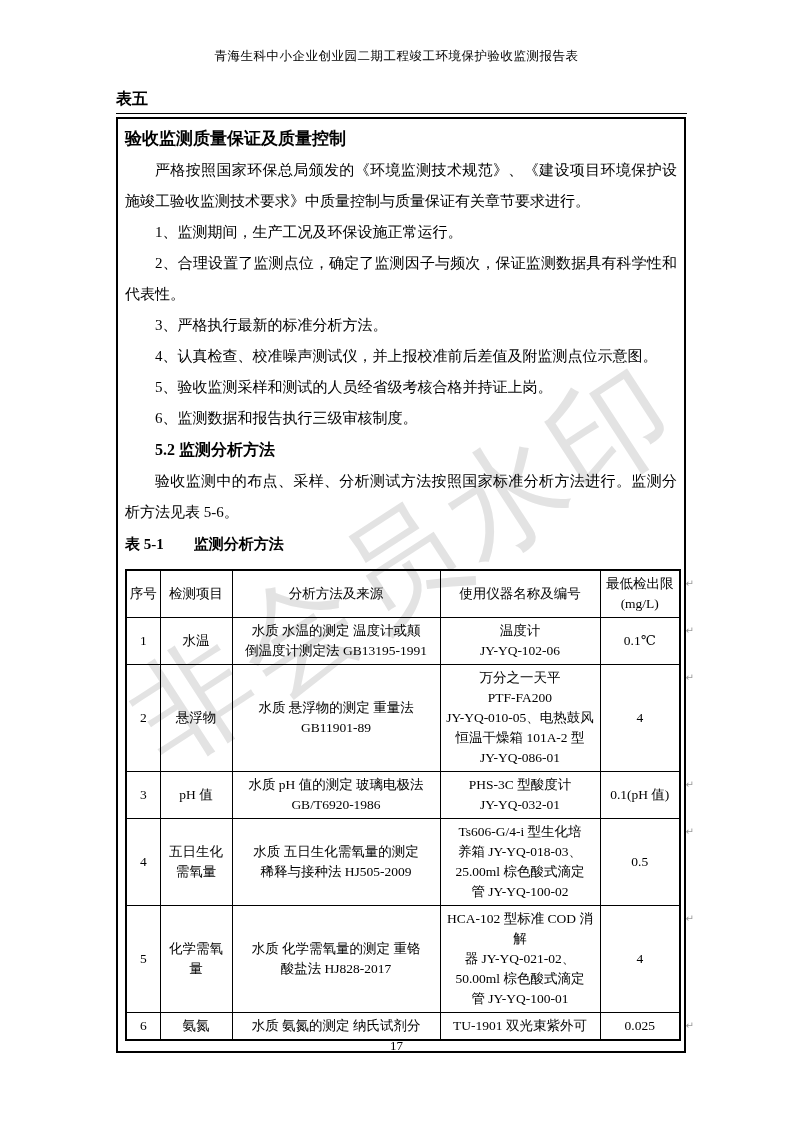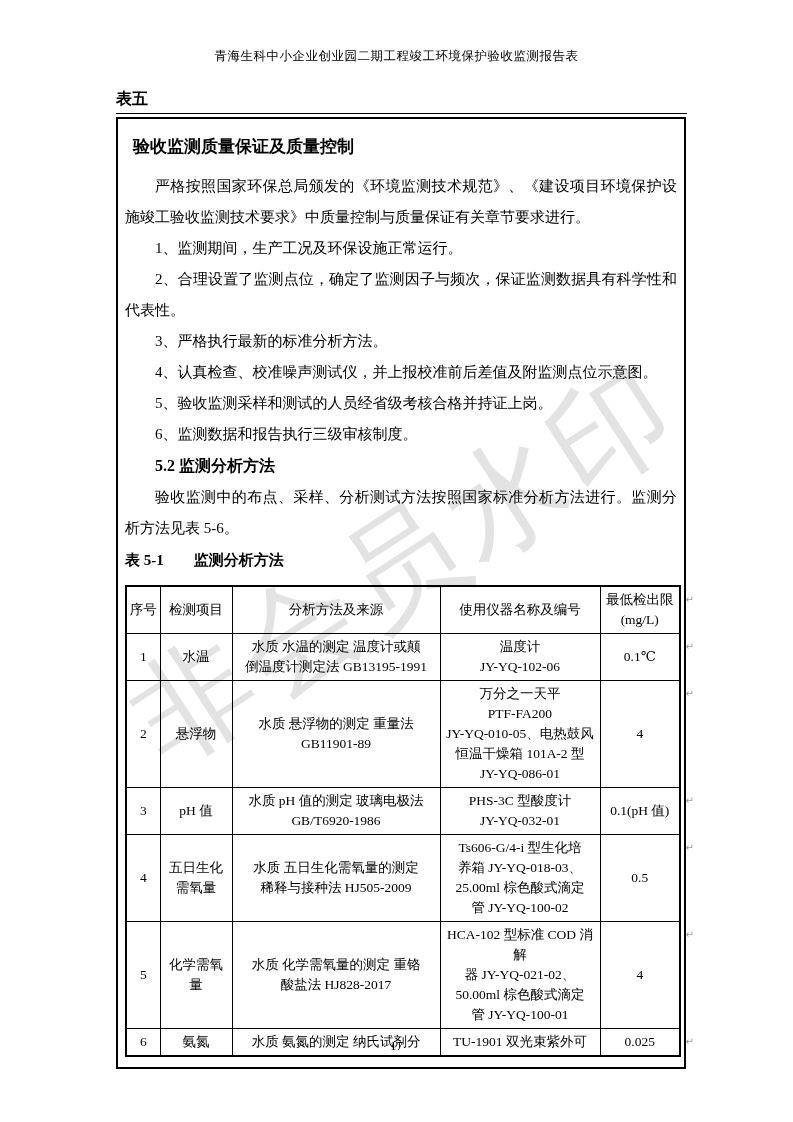--- a/index.html
+++ b/index.html
@@ -22,21 +22,21 @@
   .tab-label{
     position:absolute;left:116px;top:89px;width:571px;
     font-size:16px;font-weight:bold;padding-bottom:3px;
     border-bottom:1.5px solid #000;
   }
   .main-box{
     position:absolute;left:116px;top:117px;width:570px;
     border:2px solid #000;box-sizing:border-box;
     padding:4px 7px 0 7px;background:transparent;
   }
-  .box-title{font-size:17px;font-weight:bold;line-height:32px;margin:8px;}
+  .box-title{font-size:17px;font-weight:bold;line-height:32px;margin:0;}
   .sec-heading{font-size:16px;font-weight:bold;line-height:32px;margin:0;padding-left:30px;}
   .body-p{font-size:15px;line-height:31px;margin:0;text-indent:2em;text-align:justify;}
   .tbl-title{font-size:15px;font-weight:bold;line-height:26px;margin:3px 0 12px 0;white-space:pre;}
   table.method{
     border-collapse:collapse;table-layout:fixed;width:554px;margin:10px auto;
     border:2px solid #000;background:transparent;
   }
   table.method th,table.method td{
     border:1px solid #000;font-weight:normal;font-size:13.5px;line-height:20px;
     padding:3px 2px;text-align:center;vertical-align:middle;position:relative;

